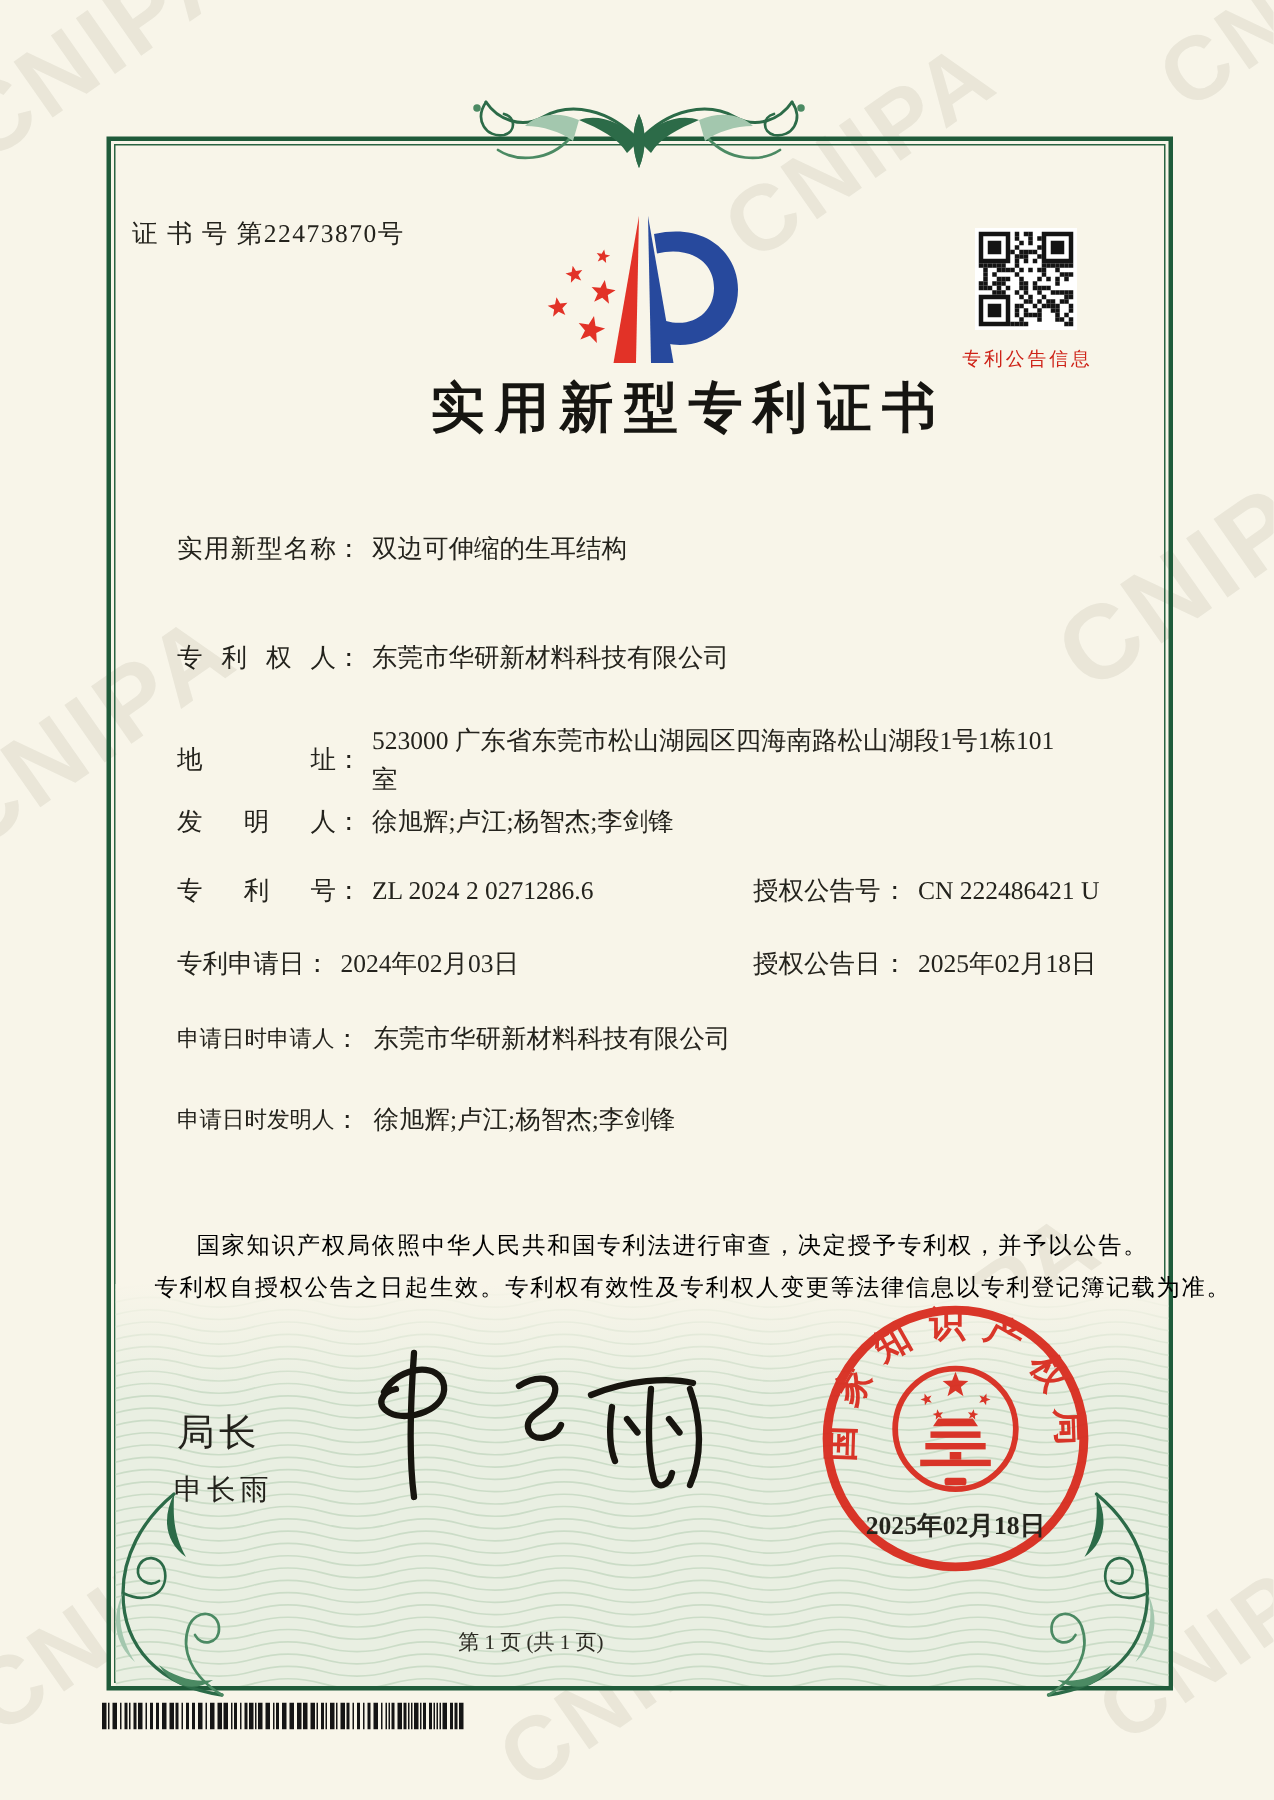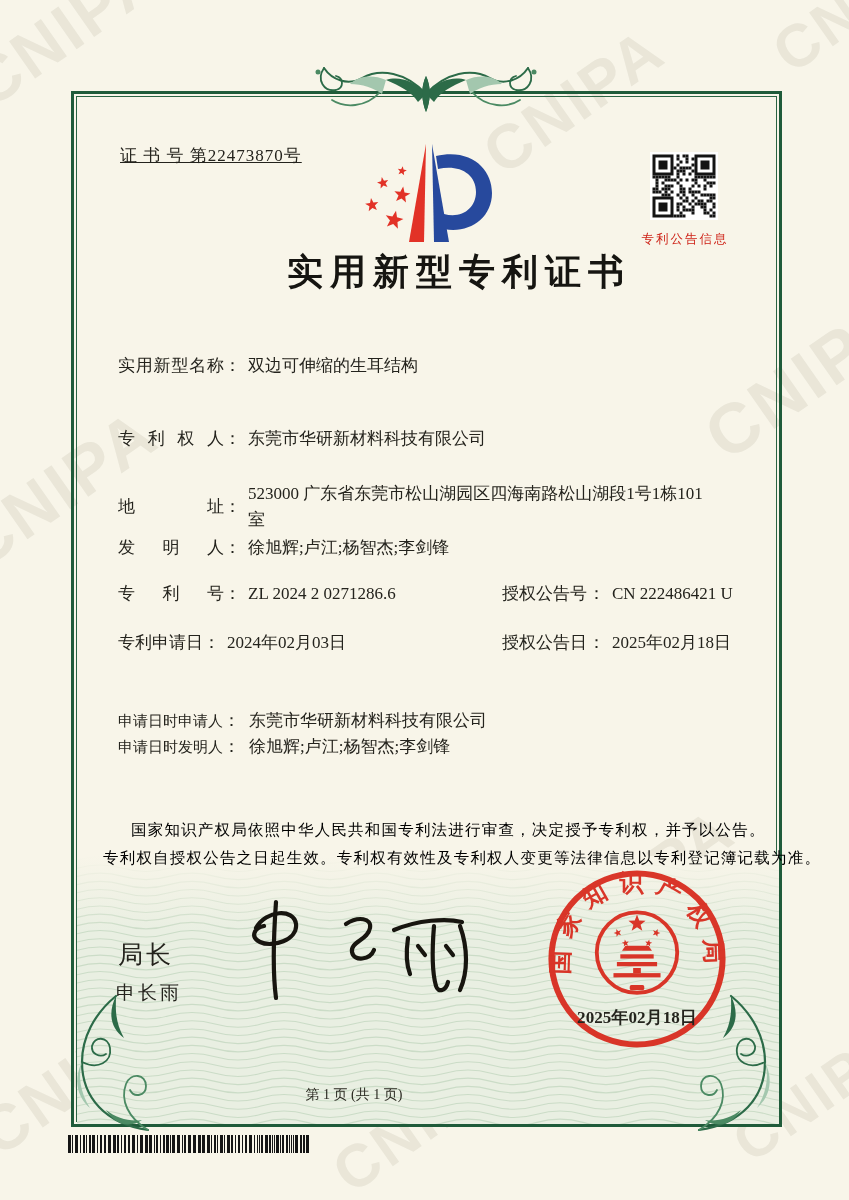--- a/index.html
+++ b/index.html
@@ -16,21 +16,21 @@
     font-weight:bold;color:rgba(138,130,106,0.13);letter-spacing:3px;
     transform:rotate(-35deg);transform-origin:left top;user-select:none;white-space:nowrap;
   }
   
   .frame{
     position:absolute;left:71px;top:91px;width:705px;height:1030px;
     border:3px solid #1f5b3a;
   }
   .frame-inner{position:absolute;inset:2px;border:1px solid #2a6443;}
   
-  .cert-no{position:absolute;left:120px;top:144px;font-size:17px;letter-spacing:1px;text-decoration:underline;}
+  .cert-no{position:absolute;left:88px;top:144px;font-size:17px;letter-spacing:1px;}
   .title{
     position:absolute;left:71px;top:248px;width:776px;text-align:center;
     font-size:36px;font-weight:bold;letter-spacing:7px;color:#161511;
   }
   .qr-caption{
     position:absolute;left:628px;top:231px;width:114px;text-align:center;
     font-size:12.5px;letter-spacing:2px;color:#ce2318;
   }
   
   .row{position:absolute;left:118px;display:flex;font-size:17px;line-height:1.55;align-items:center;}
@@ -356,21 +356,21 @@
   <span class="lbl" style="text-align-last:auto;width:auto;">专利申请日</span>
     <span class="colon">：</span>
   <span class="val">2024年02月03日</span>
 </div>
 <div class="row2" style="top:630px;">
   <span class="lbl">授权公告日</span>
     <span class="colon">：</span>
   <span class="val">2025年02月18日</span>
 </div>
 
-<div class="rowL" style="top:680px;margin-top:28px;">
+<div class="rowL" style="top:680px;">
   <span class="lbl">申请日时申请人</span>
     <span class="colon">：</span>
   <span class="val">东莞市华研新材料科技有限公司</span>
 </div>
 
 <div class="rowL" style="top:734px;">
   <span class="lbl">申请日时发明人</span>
     <span class="colon">：</span>
   <span class="val">徐旭辉;卢江;杨智杰;李剑锋</span>
 </div>

